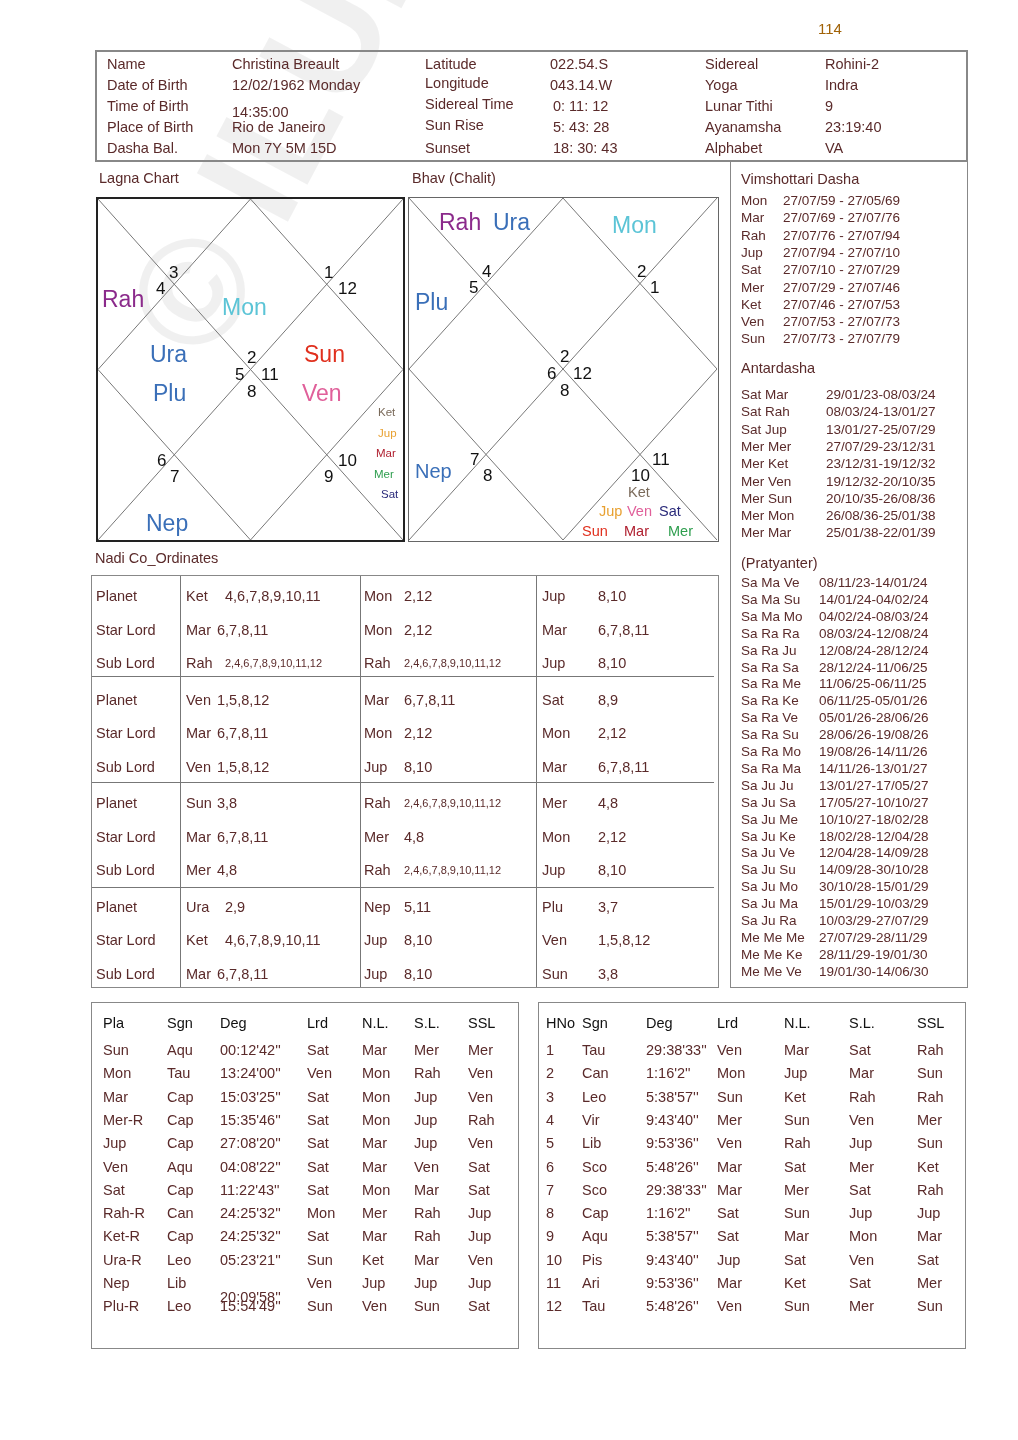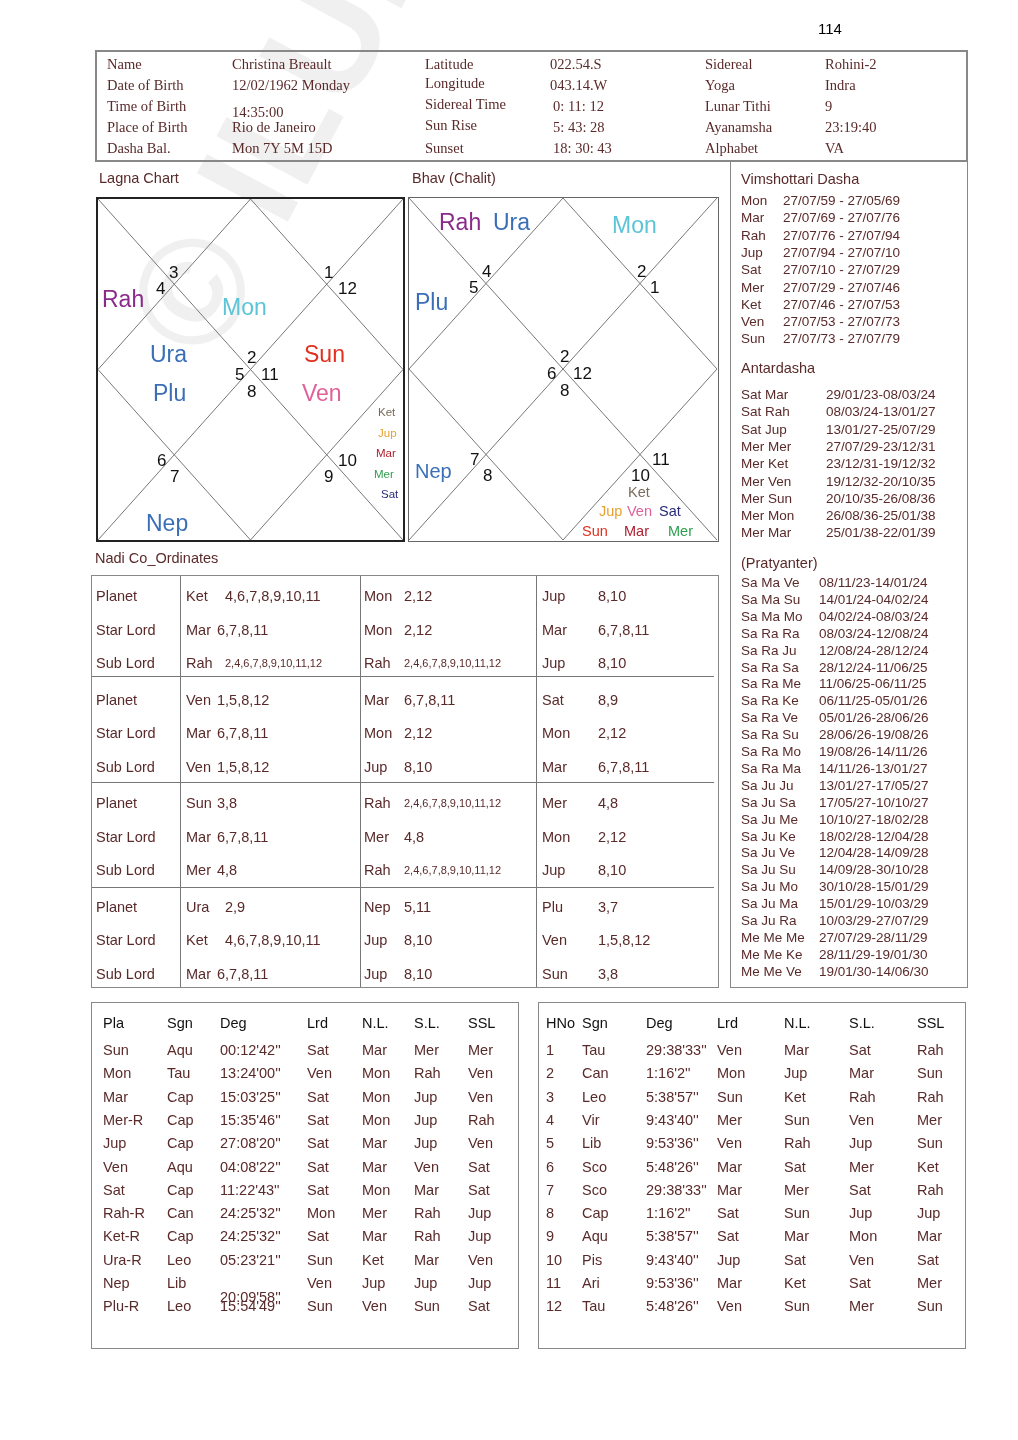--- a/index.html
+++ b/index.html
@@ -1,20 +1,20 @@
 <!DOCTYPE html>
 <html><head>
 <meta charset="utf-8">
 <style>
   * { box-sizing: border-box; margin: 0; padding: 0; }
   body { width: 1018px; height: 1440px; background: #ffffff; position: relative; font-family: "Liberation Sans", sans-serif; color: #5a2a2a; overflow: hidden; }
   .abs { position: absolute; }
-  .pagenum { left: 818px; top: 20px; font-size: 15px; color: #000000; }
+  .pagenum { left: 818px; top: 20px; font-size: 15px; color: #a16207; }
   .hdr { left: 95px; top: 50px; width: 873px; height: 112px; border: 2px solid #888; border-bottom: 2px solid #888; }
-  .hdr .cell { position: absolute; font-size: 14.5px; color: #5a2a2a; white-space: nowrap; font-family: Liberation Serif, serif; }
+  .hdr .cell { position: absolute; font-size: 14.5px; color: #5a2a2a; white-space: nowrap; }
   .title { font-size: 14.5px; color: #5a2a2a; white-space: nowrap; }
   .chartbox { border: 2px solid #222; }
   .chartbox.thin { border: 1.5px solid #666; }
   svg text { font-family: "Liberation Sans", sans-serif; }
   .dasha { left: 730px; top: 160px; width: 238px; height: 828px; border: 1.5px solid #888; }
   .dasha .row { position: absolute; font-size: 13.5px; color: #5a2a2a; white-space: nowrap; }
   .nadi { left: 91px; top: 575px; width: 628px; height: 413px; border: 1.5px solid #888; }
   .nadi .vl { position: absolute; top: 0; bottom: 0; width: 1px; background: #777; }
   .nadi .hl { position: absolute; left: 0; height: 1px; background: #777; }
   .nadi .t { position: absolute; font-size: 14.5px; color: #5a2a2a; white-space: nowrap; }

